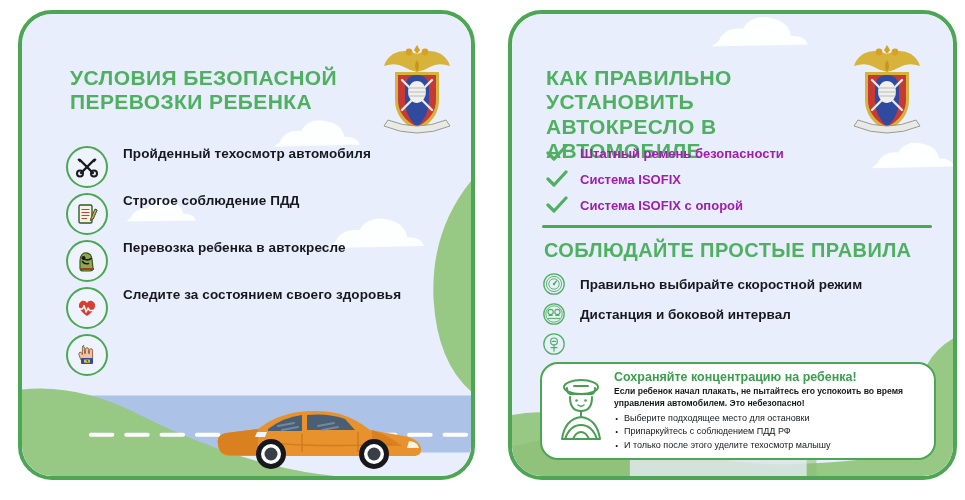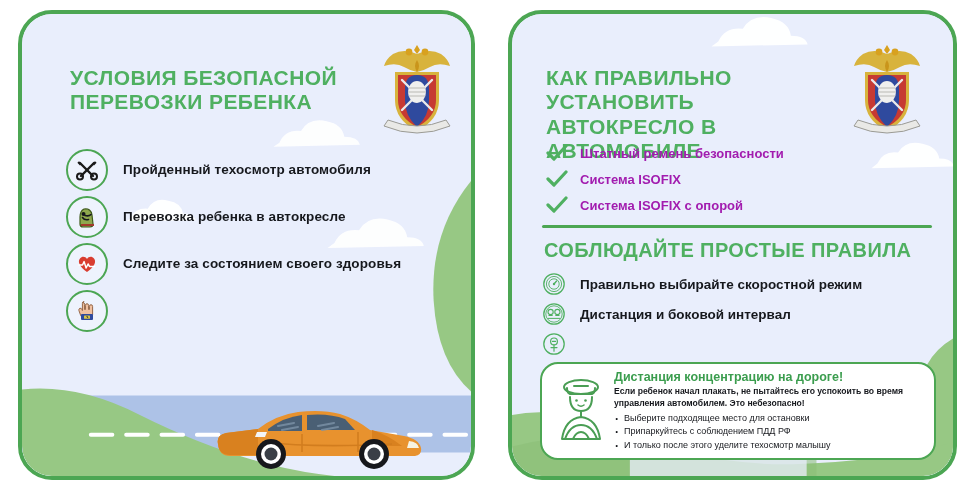--- a/index.html
+++ b/index.html
@@ -41,21 +41,21 @@
   }
   #right-title{
     position:absolute;left:34px;top:52px;width:300px;
     font-size:21px;
   }
   #emblem-left{position:absolute;left:358px;top:28px;width:74px;height:92px;}
   #emblem-right{position:absolute;left:338px;top:28px;width:74px;height:92px;}
 
   
   #left-list{position:absolute;left:44px;top:132px;width:400px;}
-  .lrow{display:flex;align-items:center;height:47px;}
+  .lrow{display:flex;height:47px;}
   .badge{
     width:38px;height:38px;flex:0 0 38px;
     border-radius:50%;
     border:2.5px solid #4ca653;
     background:#eef3fd;
     display:flex;align-items:center;justify-content:center;
     margin-right:15px;
   }
   .lrow .txt{
     font-size:13.5px;font-weight:bold;color:#16181d;
@@ -181,20 +181,36 @@
               </g>
               <circle cx="19" cy="18.5" r="3" fill="none" stroke="#1a1a1a" stroke-width="2"></circle>
               <circle cx="5" cy="18.5" r="3" fill="none" stroke="#1a1a1a" stroke-width="2"></circle>
               <path d="M4 3.2 l2.6 2.6 -1.6 1.6 -2.6-2.6 z" fill="#1a1a1a"></path>
               <path d="M20 3.2 l-2.6 2.6 1.6 1.6 2.6-2.6 z" fill="#1a1a1a"></path>
             </svg>
           </span>
           <span class="txt">Пройденный техосмотр автомобиля</span>
         </div>
 
+        <div class="lrow">
+          <span class="badge">
+            <svg width="24" height="24" viewBox="0 0 24 24">
+              <rect x="4" y="3" width="13" height="18" rx="1.5" fill="#f7f3e4" stroke="#2f5a28" stroke-width="1.4"></rect>
+              <g stroke="#c4443c" stroke-width="1.1">
+                <line x1="6.5" y1="7.5" x2="14.5" y2="7.5"></line>
+                <line x1="6.5" y1="10.5" x2="14.5" y2="10.5"></line>
+                <line x1="6.5" y1="13.5" x2="14.5" y2="13.5"></line>
+                <line x1="6.5" y1="16.5" x2="12" y2="16.5"></line>
+              </g>
+              <path d="M16 16 l4-9 2.2 1 -4 9 -2.8 1.6 z" fill="#d9a441" stroke="#2f5a28" stroke-width="1"></path>
+              <path d="M15.4 18.6 l2.6-1.4 -0.6-1.2 z" fill="#c4443c"></path>
+            </svg>
+          </span>
+          <span class="txt">Строгое соблюдение ПДД</span>
+        </div>
 
         <div class="lrow">
           <span class="badge">
             <svg width="24" height="24" viewBox="0 0 24 24">
               <path d="M9 4 q7-1 8 6 l1 9 q0 3 -3 3 h-7 q-3 0 -3-3 l0-7 q0-6 4-8 z" fill="#8fa84e" stroke="#3f5a1c" stroke-width="1.2"></path>
               <path d="M6 19 h13 l0 2 h-13 z" fill="#a33a2d"></path>
               <circle cx="8.5" cy="9" r="2" fill="#17181c"></circle>
               <path d="M10 10.5 q4 1 6-1" stroke="#17181c" stroke-width="1.6" fill="none" stroke-linecap="round"></path>
               <path d="M7.5 12.5 q2 3 6 2" stroke="#17181c" stroke-width="1.6" fill="none" stroke-linecap="round"></path>
             </svg>
@@ -397,21 +413,21 @@
               <path d="M21 64 q3-7 8-7 q5 0 8 7"></path>
             </g>
             <g fill="#4a9e54">
               <circle cx="24.5" cy="25.5" r="1.3"></circle>
               <circle cx="33.5" cy="25.5" r="1.3"></circle>
             </g>
             <path d="M26 30 q3 2.4 6 0" fill="none" stroke="#4a9e54" stroke-width="1.6" stroke-linecap="round"></path>
           </svg>
         </span>
         <div id="note-text">
-          <div id="note-title">Дистанция концентрацию на дороге!</div>
+          <div id="note-title">Сохраняйте концентрацию на ребенка!</div>
           <div id="note-lead">Если ребенок начал плакать, не пытайтесь его успокоить во время управления автомобилем. Это небезопасно!</div>
           <ul id="note-bullets">
             <li>Выберите подходящее место для остановки</li>
             <li>Припаркуйтесь с соблюдением ПДД РФ</li>
             <li>И только после этого уделите техосмотр малышу</li>
           </ul>
         </div>
       </div>
 
     </div>

